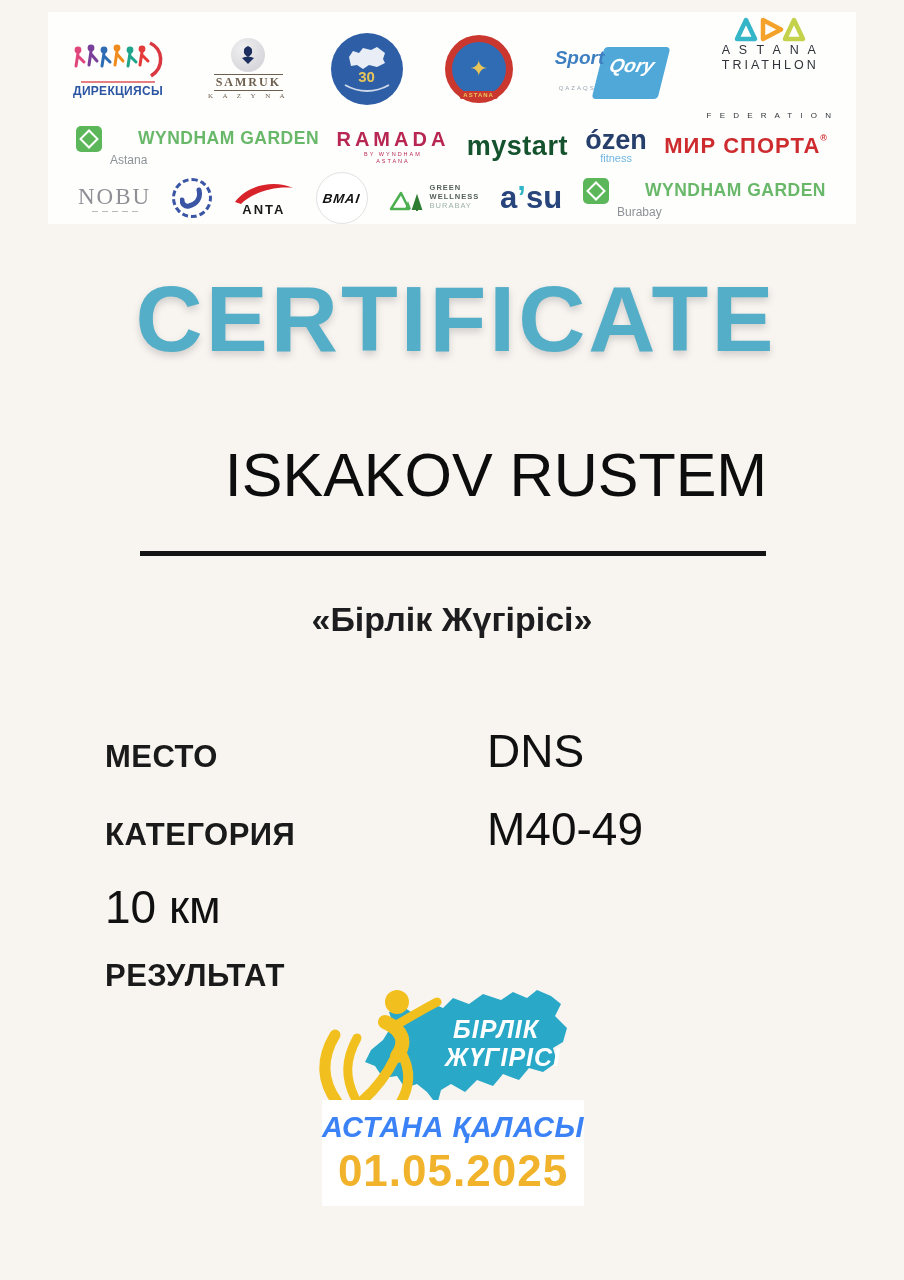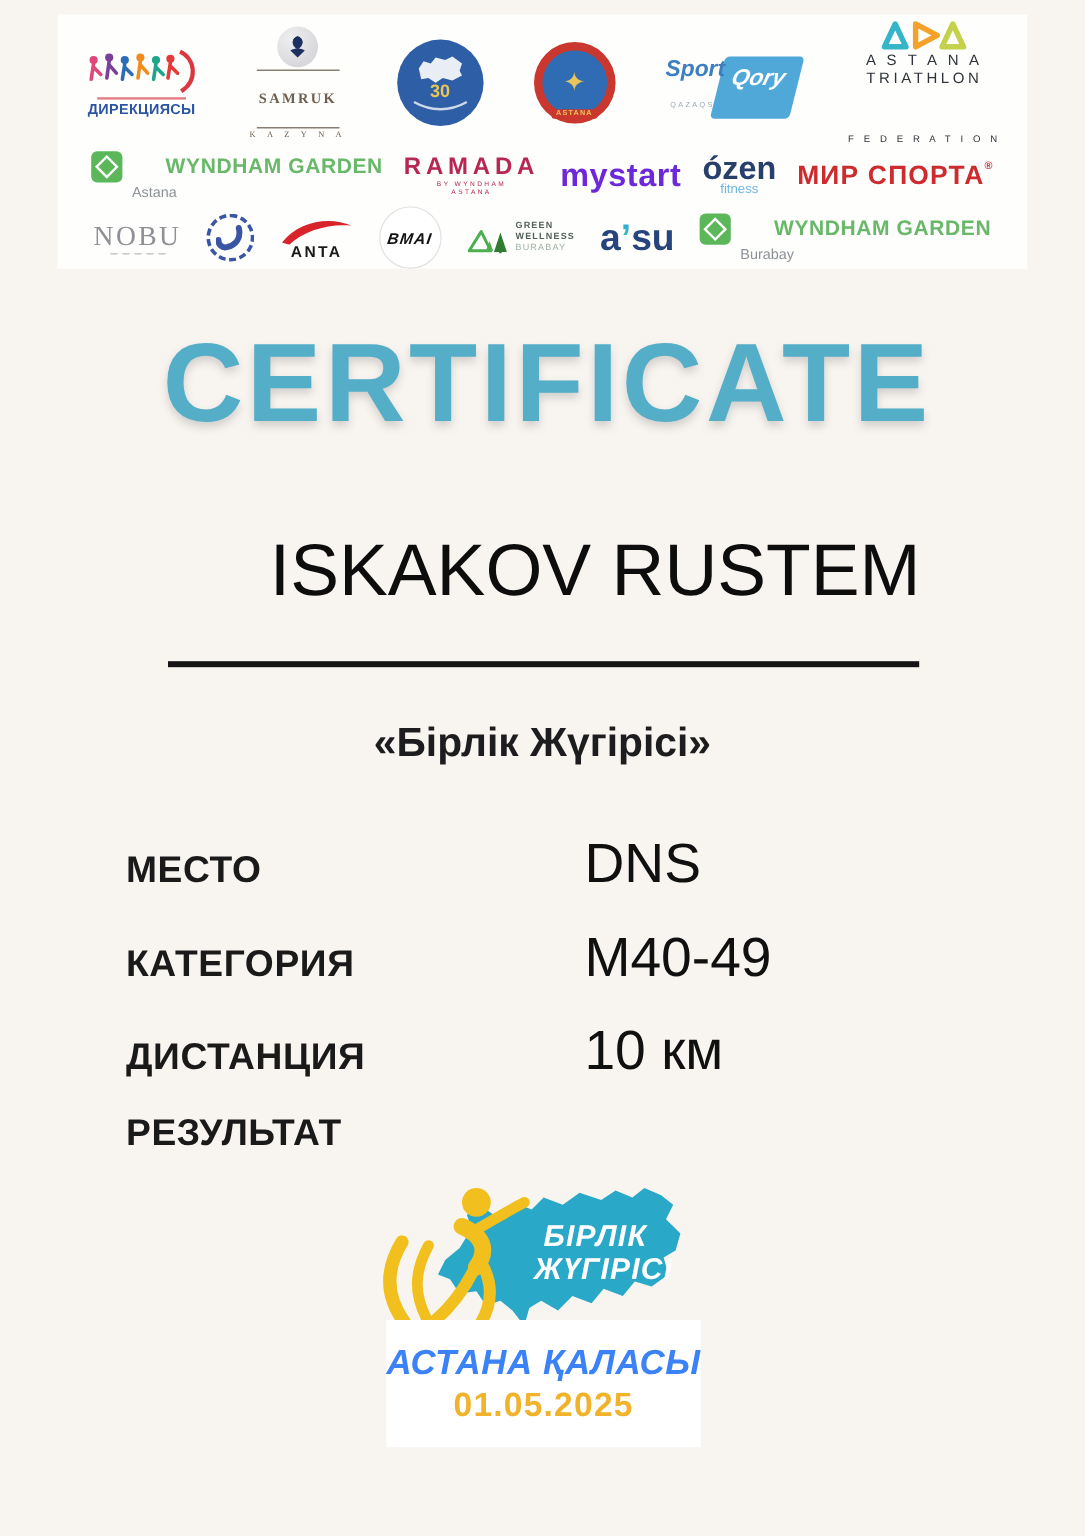--- a/index.html
+++ b/index.html
@@ -14,21 +14,21 @@
   .lrow1{height:94px;padding:10px 22px 0 22px;}
   .lrow2{height:52px;padding:0 28px;margin-top:4px;}
   .lrow3{height:48px;padding:0 30px;margin-top:2px;}
   .logo{display:flex;flex-direction:column;align-items:center;justify-content:center;}
 
   
   .dir-label{color:#2b55a2;font-weight:bold;font-size:12px;letter-spacing:.3px;}
   .dir-bar{width:74px;height:2px;background:#d93840;opacity:.65;margin:1px 0 1px 0;}
   
   .sam-sphere{width:34px;height:34px;border-radius:50%;background:radial-gradient(circle at 35% 30%,#efeff1,#cfcfd4);display:flex;align-items:center;justify-content:center;}
-  .sam-name{font-family:"Liberation Serif",serif;color:#6e5f4e;font-weight:bold;font-size:12px;letter-spacing:2px;border-top:1px solid #6e5f4e;border-bottom:1px solid #6e5f4e;padding:16px 2px;margin-top:2px;}
+  .sam-name{font-family:"Liberation Serif",serif;color:#6e5f4e;font-weight:bold;font-size:12px;letter-spacing:2px;border-top:1px solid #6e5f4e;border-bottom:1px solid #6e5f4e;padding:0 2px;margin-top:2px;}
   .sam-sub{font-family:"Liberation Serif",serif;color:#6e5f4e;font-size:7px;letter-spacing:4px;margin-top:1px;}
   
   .ath-circle{width:72px;height:72px;border-radius:50%;background:#2e5ea6;display:flex;flex-direction:column;align-items:center;justify-content:center;}
   .ath-num{color:#e8c55a;font-weight:bold;font-size:15px;line-height:12px;}
   
   .ast-outer{width:68px;height:68px;border-radius:50%;background:#c9372f;display:flex;align-items:center;justify-content:center;position:relative;}
   .ast-inner{width:54px;height:54px;border-radius:50%;background:#2f6cb3;display:flex;align-items:center;justify-content:center;}
   .ast-orn{color:#e8c55a;font-size:22px;line-height:22px;}
   .ast-banner{position:absolute;bottom:4px;left:50%;transform:translateX(-50%);background:#c9372f;color:#e8c55a;font-size:6px;font-weight:bold;letter-spacing:1px;padding:1px 4px;border-radius:2px;}
   
@@ -43,21 +43,21 @@
   .wy-row{display:flex;align-items:center;}
   .wy-icon{width:26px;height:26px;border-radius:5px;background:#5cb75a;display:flex;align-items:center;justify-content:center;margin-right:8px;}
   .wy-diamond{width:10px;height:10px;border:2px solid #ffffff;transform:rotate(45deg);}
   .wy-name{color:#69b express;margin-left:28px;}
   .wy-name{color:#69b86a;font-weight:bold;font-size:17.5px;letter-spacing:.5px;}
   .wy-city{color:#8d9297;font-size:12px;margin-top:1px;align-self:flex-start;margin-left:34px;}
   
   .ram-name{color:#b72752;font-size:20px;font-weight:600;letter-spacing:4px;}
   .ram-sub{color:#b72752;font-size:5.5px;letter-spacing:2px;line-height:7px;}
   
-  .mys-name{color:#6d28d9;font-weight:bold;font-size:27px;letter-spacing:.5px;}
+  .mys-name{color:#14532d;font-weight:bold;font-size:27px;letter-spacing:.5px;}
   
   .oz-name{color:#27406b;font-weight:bold;font-size:27px;line-height:24px;}
   .oz-sub{color:#70b6e0;font-size:11px;}
   
   .mir-name{color:#cd2b2e;font-weight:bold;font-size:22px;letter-spacing:1px;}
   .mir-reg{font-size:9px;vertical-align:top;}
   
   .nobu-name{font-family:"Liberation Serif",serif;color:#8f8f96;font-size:23px;letter-spacing:2px;}
   .nobu-dots{display:flex;gap:4px;margin-top:1px;}
   .nobu-dots span{width:6px;height:1.5px;background:#b9b9bd;display:block;}
@@ -78,30 +78,30 @@
   .asu-ap{color:#2fb3c7;}
   
   .title{position:absolute;top:266px;left:4px;width:100%;text-align:center;
     color:#54aec8;font-weight:bold;font-size:93px;letter-spacing:3px;
     text-shadow:0 4px 7px rgba(90,90,90,.25);}
   .name{position:absolute;top:440px;left:0;width:100%;box-sizing:border-box;padding-left:88px;
     text-align:center;color:#0d0d0d;font-size:61px;font-weight:400;}
   .name-line{position:absolute;top:551px;left:140px;width:626px;height:5px;background:#141414;}
   .event-name{position:absolute;top:600px;left:0;width:100%;box-sizing:border-box;
     text-align:center;color:#1d1d1f;font-weight:bold;font-size:34px;}
-  .results{position:absolute;top:692px;left:105px;width:680px;}
+  .results{position:absolute;top:724px;left:105px;width:680px;}
   .result-row{display:flex;align-items:baseline;height:78px;}
   .result-label{width:382px;color:#1a1a1a;font-weight:bold;font-size:31px;letter-spacing:.5px;}
   .result-value{color:#101010;font-size:46px;font-weight:400;}
   
   .event-logo{position:absolute;top:980px;left:305px;width:290px;height:132px;}
   .date-box{position:absolute;top:1100px;left:322px;width:262px;height:106px;background:#ffffff;
     display:flex;flex-direction:column;align-items:center;justify-content:center;}
   .city{color:#3b82f6;font-weight:bold;font-size:29px;letter-spacing:.5px;font-style:italic;}
-  .date{color:#f0b32b;font-weight:bold;font-size:28px;letter-spacing:1px;margin-top:2px;}
+  .date{color:#f0b32b;font-weight:bold;font-size:44px;letter-spacing:1px;margin-top:2px;}
 </style>
 </head>
 <body>
 
 <div class="band">
 
   <div class="lrow lrow1">
 
     <div class="logo">
       <svg width="96" height="40" viewBox="0 0 96 40">
@@ -285,21 +285,20 @@
 <div class="results">
   <div class="result-row">
     <div class="result-label">МЕСТО</div>
     <div class="result-value">DNS</div>
   </div>
   <div class="result-row">
     <div class="result-label">КАТЕГОРИЯ</div>
     <div class="result-value">M40-49</div>
   </div>
   <div class="result-row">
-    <div class="result-label">ДИСТАНЦИЯ</div>
     <div class="result-value">10 км</div>
   </div>
   <div class="result-row">
     <div class="result-label">РЕЗУЛЬТАТ</div>
     <div class="result-value"></div>
   </div>
 </div>
 
 <div class="event-logo">
   <svg width="290" height="132" viewBox="0 0 290 132">

